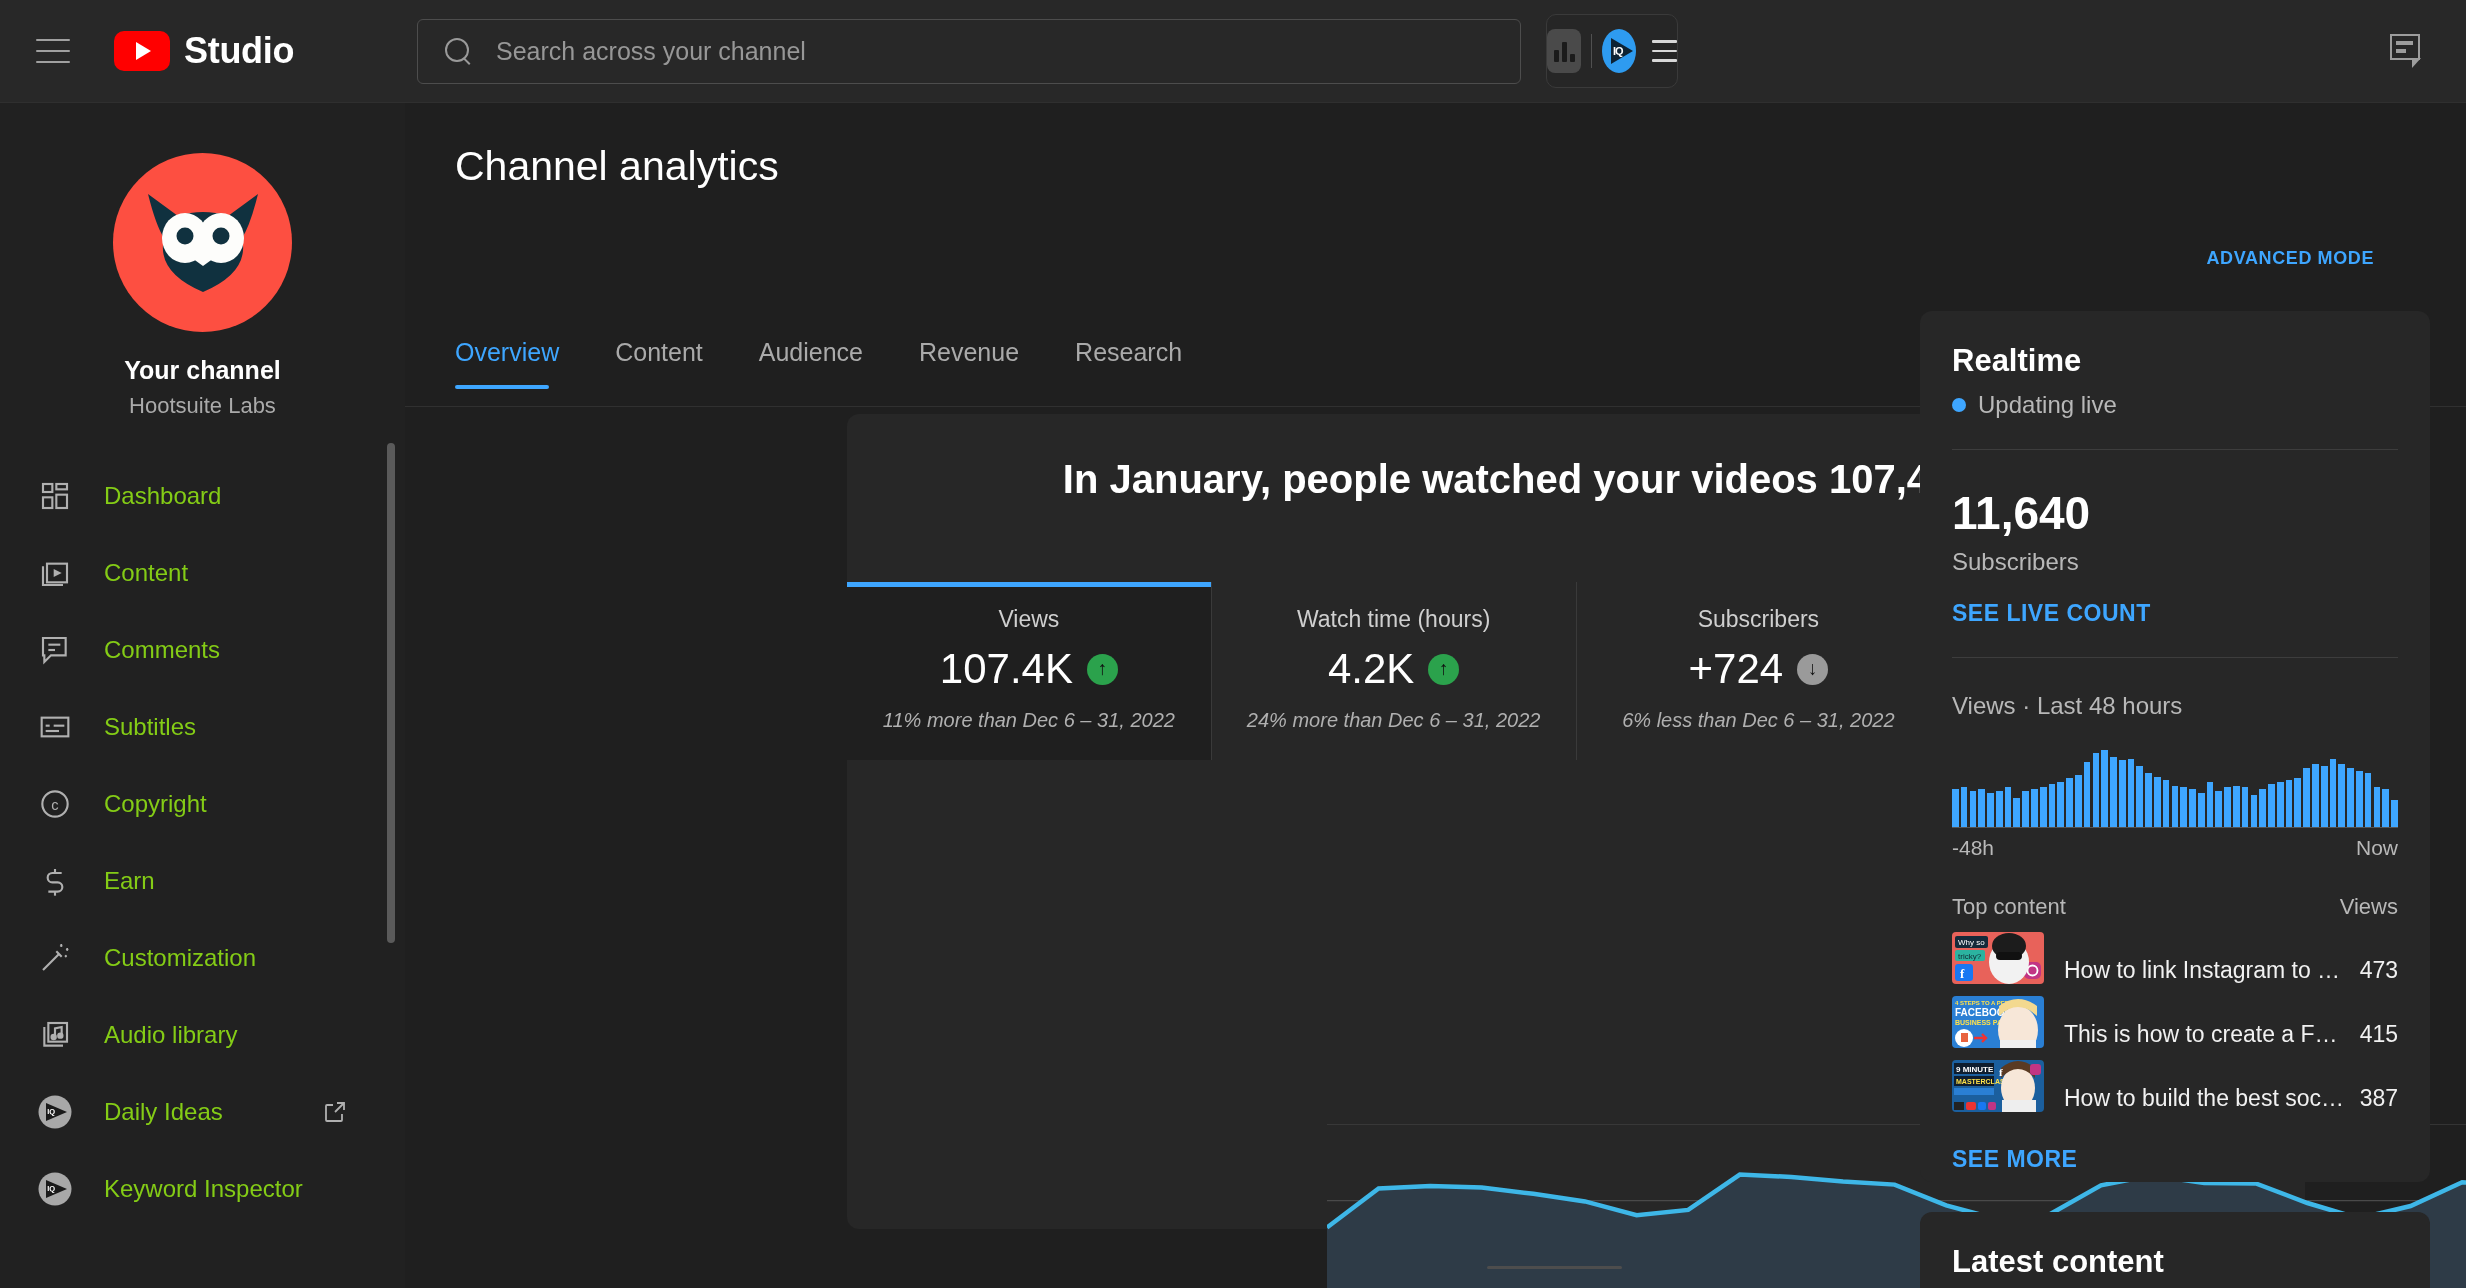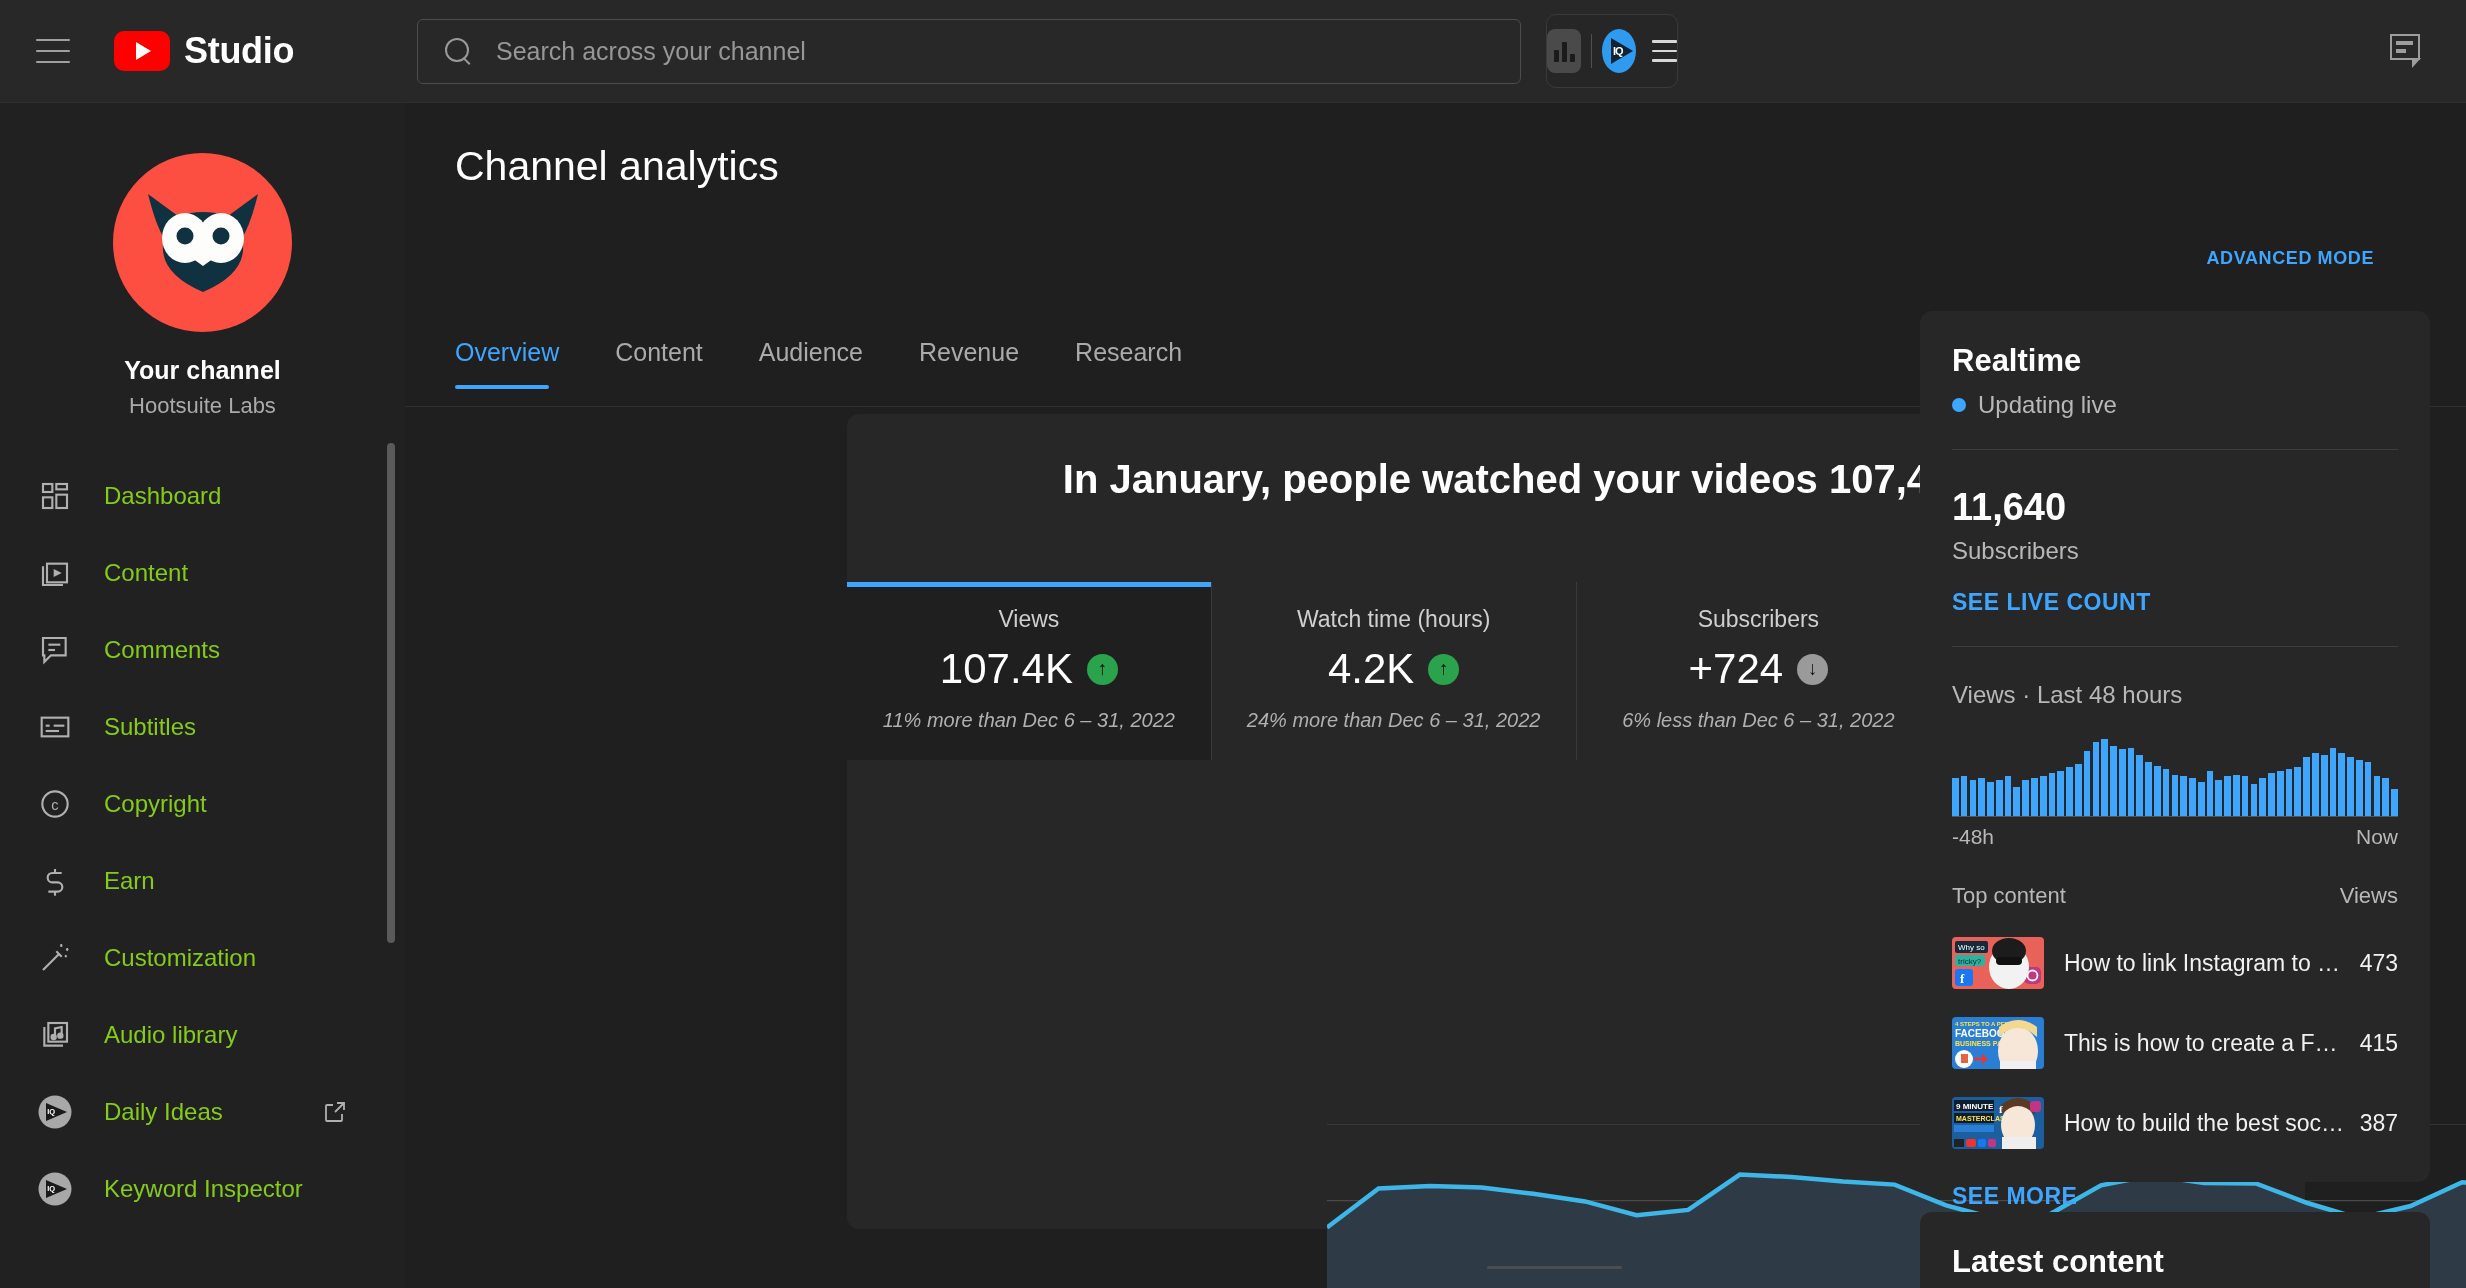--- a/index.html
+++ b/index.html
@@ -121,28 +121,28 @@
   .chart-labels{position:absolute;left:1745px;top:722px;width:120px;}
 
   .divider-bottom{position:absolute;left:1082px;top:1163px;width:135px;height:3px;background:#4d4d4d;border-radius:2px;}
 
   
   .rt-card { position:absolute; left:1920px; top:311px; width:510px; height:871px; background:#272727; border-radius:12px; padding: 32px 32px 0 32px; }
   .rt-title { font-size:31px; font-weight:700; }
   .rt-live { display:flex; align-items:center; gap:12px; margin-top:12px; font-size:24px; color:#b8b8b8; }
   .rt-dot { width:14px;height:14px;border-radius:50%;background:#3ea6ff; }
   .rt-hr { height:1px; background:#3d3d3d; margin:30px 0 34px 0; }
-  .rt-big { font-size:38px; font-weight:700;margin-top:36px; }
+  .rt-big { font-size:46px; font-weight:700;margin-top:36px; }
   .rt-sub { font-size:24px; color:#b8b8b8; margin-top:8px; }
   .rt-link { font-size:23px; font-weight:700; color:#3ea6ff; letter-spacing:0.5px; margin-top:24px; cursor:pointer; }
   .rt-bars { position:relative; height:82px; margin-top:26px; display:flex; align-items:flex-end; gap:2.1px; border-bottom:1px solid #555; }
   .rt-bars i { flex:1; background:#3ea6ff; display:block; }
   .rt-axis { display:flex; justify-content:space-between; font-size:21px; color:#b8b8b8; margin-top:8px; }
   .rt-tc-head { display:flex; justify-content:space-between; font-size:22px; color:#b8b8b8; margin-top:34px; }
-  .tc-row { display:flex; align-items:center; margin-top:28px; cursor:pointer; }
+  .tc-row { display:flex; align-items:flex-end; margin-top:12px; cursor:pointer; }
   .tc-thumb { width:92px;height:52px;border-radius:4px;flex:none;overflow:hidden;position:relative;}
   .tc-title { flex:1; margin-left:20px; font-size:23px; color:#f1f1f1; white-space:nowrap; overflow:hidden; text-overflow:ellipsis; }
   .tc-views { font-size:23px; color:#f1f1f1; margin-left:14px; }
   .rt-seemore { font-size:23px; font-weight:700; color:#3ea6ff; letter-spacing:0.5px; margin-top:34px; cursor:pointer; }
 
   .latest-card { position:absolute; left:1920px; top:1212px; width:510px; height:120px; background:#272727; border-radius:12px; padding:32px; }
   .latest-title{ font-size:31px; font-weight:700; }
 </style>
 </head>
 <body>

